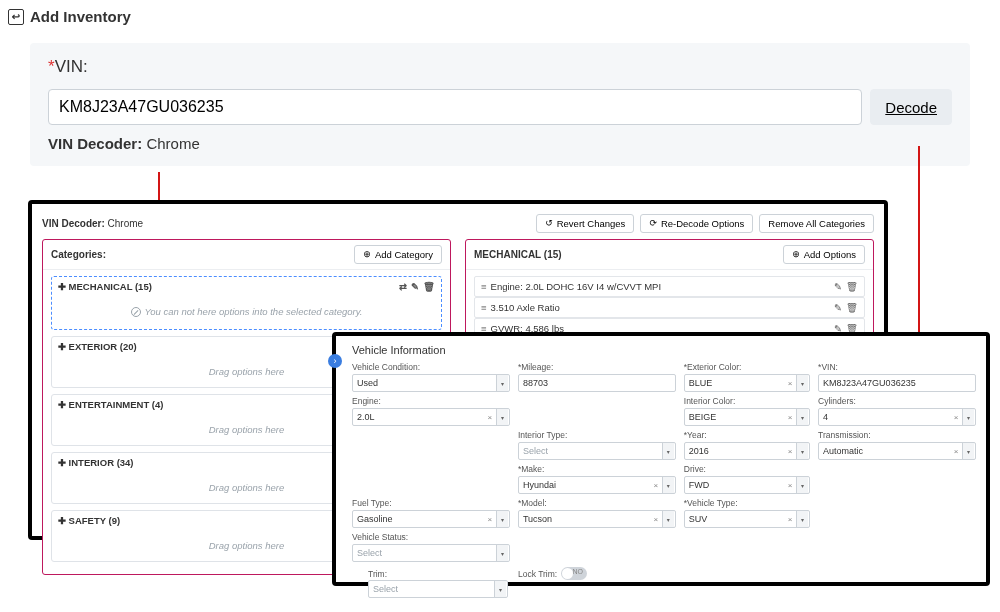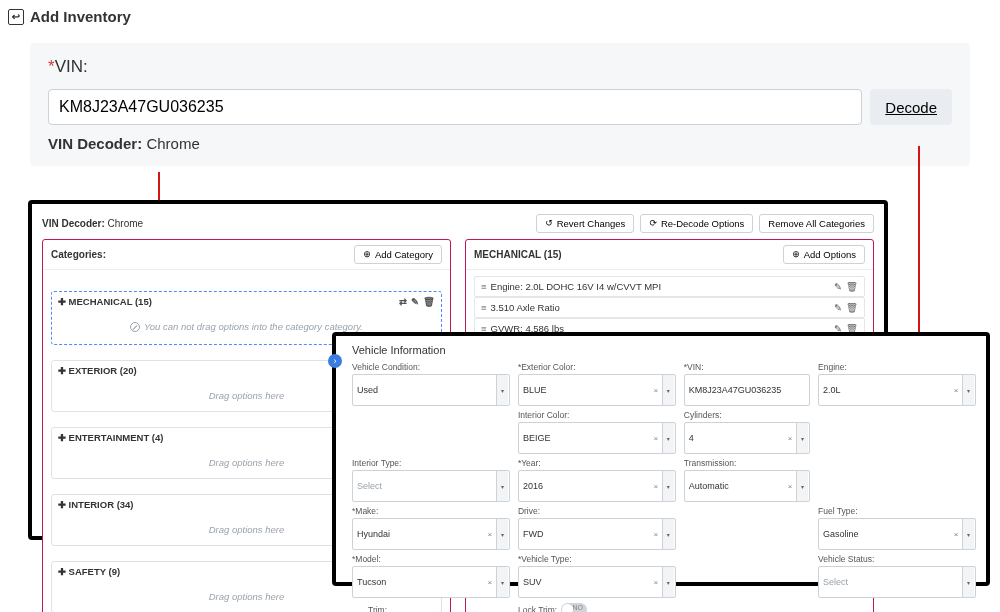--- a/index.html
+++ b/index.html
@@ -23,21 +23,21 @@
   .f1-head .lbl b { font-weight: 700; }
   .f1-btns { display: flex; gap: 6px; }
   .btn { border: 1px solid #ccd2d8; background: #fff; border-radius: 3px; padding: 3px 8px; font-size: 9.5px; cursor: pointer; display: inline-flex; align-items: center; gap: 4px; }
   .icon { font-size: 9px; line-height: 1; }
 
   .two-col { display: flex; gap: 14px; }
   .col { flex: 1; border: 1px solid #be185d; border-radius: 3px; background: #fff; }
   .col-head { display: flex; align-items: center; justify-content: space-between; padding: 5px 8px; font-size: 10px; font-weight: 700; border-bottom: 1px solid #eceef1; }
   .col-body { padding: 6px 8px; }
 
-  .cat-block { border: 1px solid #dfe3e8; border-radius: 3px; margin-bottom: 6px; margin-top: 15px; }
+  .cat-block { border: 1px solid #dfe3e8; border-radius: 3px; margin-bottom: 6px; }
   .cat-head { display: flex; align-items: center; justify-content: space-between; padding: 4px 6px; font-size: 9.5px; font-weight: 700; }
   .cat-head .tools { display: flex; gap: 4px; color: #555; }
   .cat-drop { padding: 10px 4px; text-align: center; font-size: 9.5px; font-style: italic; color: #9aa3ab; }
 
   .cat-sel { border: 1px dashed #4b8dff; background: #fff; }
   .cat-sel .cat-drop { color: #9aa3ab; }
   .cat-sel .nodrag { display: inline-flex; align-items: center; gap: 4px; }
   .ban { width: 10px; height: 10px; border: 1.4px solid #9aa3ab; border-radius: 50%; position: relative; display: inline-block; }
   .ban::after { content: ""; position: absolute; left: 1px; right: 1px; top: 50%; border-top: 1.4px solid #9aa3ab; transform: rotate(-45deg); }
 
@@ -50,21 +50,21 @@
   .arrow1::after { content: ""; position: absolute; left: -4px; bottom: -2px; border-left: 5px solid transparent; border-right: 5px solid transparent; border-top: 8px solid #d31515; }
   .arrow2 { position: absolute; left: 918px; top: 146px; width: 2px; height: 214px; background: #d31515; }
   .arrow2::after { content: ""; position: absolute; left: -4px; bottom: -2px; border-left: 5px solid transparent; border-right: 5px solid transparent; border-top: 8px solid #d31515; }
 
   
   .frame2 { position: absolute; left: 332px; top: 332px; width: 658px; height: 254px; border: 4px solid #000; border-radius: 4px; background: #fff; padding: 6px 10px 8px 16px; }
   .f2-circle { position: absolute; left: -8px; top: 18px; width: 14px; height: 14px; border-radius: 50%; background: #3a7de0; color: #fff; font-size: 9px; display: flex; align-items: center; justify-content: center; }
   .f2-title { font-size: 11px; font-weight: 400; padding: 2px 0 6px; }
   .grid { display: grid; grid-template-columns: 1fr 1fr 0.8fr 1fr; gap: 4px 8px; }
   .cell label { display: block; font-size: 8.5px; color: #555; margin-bottom: 2px; }
-  .in, .sel { width: 100%; height: 32px; border: 1px solid #ccd2d8; background: #fff; border-radius: 2px; font-size: 9px; padding: 0 14px 0 4px; position: relative; display: flex; align-items: center; justify-content: space-between; }
+  .in, .sel { width: 100%; height: 18px; border: 1px solid #ccd2d8; background: #fff; border-radius: 2px; font-size: 9px; padding: 0 14px 0 4px; position: relative; display: flex; align-items: center; justify-content: space-between; }
   .sel .caret, .in .caret { position: absolute; right: 1px; top: 0; bottom: 0; width: 12px; border-left: 1px solid #ccd2d8; display: flex; align-items: center; justify-content: center; font-size: 6px; color: #666; background: #f2f4f6; }
   .in .clr { position: absolute; right: 14px; top: 0; bottom: 0; width: 10px; display: flex; align-items: center; justify-content: center; font-size: 8px; color: #888; }
   .toggle { position: relative; width: 26px; height: 13px; background: #2f7df6; border-radius: 7px; }
   .toggle::after { content: ""; position: absolute; right: 1px; top: 1px; width: 11px; height: 11px; background: #fff; border-radius: 50%; }
   .lock-tog { position: relative; width: 26px; height: 13px; background: #cfd4da; border-radius: 7px; display: inline-block; vertical-align: middle; }
   .lock-tog::after { content: ""; position: absolute; left: 1px; top: 1px; width: 11px; height: 11px; background: #fff; border-radius: 50%; }
   .lock-lbl { font-size: 7px; color: #888; position: absolute; right: 2px; top: 1px; }
 
   .row-trim { display: flex; gap: 10px; margin-top: 4px; margin-left: 16px; }
   .trim-cell { width: 140px; }
@@ -127,21 +127,21 @@
           <div class="cat-head">
             <span><b>✚ </b><span>MECHANICAL (15)</span></span>
             <span class="tools">
               <span>⇄</span>
               <span>✎</span>
               <span>🗑</span>
             </span>
           </div>
           <div class="cat-drop"><span class="nodrag">
                 <span class="ban"></span>
-                <span>You can not drag options into the category category.</span>
+                <span>You can not here options into the selected category.</span>
               </span></div>
         </div>
 
         <div class="cat-block">
           <div class="cat-head">
               <span><b>✚ </b><span>EXTERIOR (20)</span></span>
             <span class="tools">
                 <span>⇄</span>
                 <span>✎</span>
                 <span>🗑</span>
@@ -215,20 +215,26 @@
   <div class="grid">
 
     <div class="cell">
         <label>Vehicle Condition:</label>
       <div class="sel">
           <span>Used</span>
           <span class="caret">▾</span>
         </div>
       </div>
     <div class="cell">
+        <label>*Mileage:</label>
+      <div class="in">
+          <span>88703</span>
+        </div>
+      </div>
+    <div class="cell">
         <label>*Exterior Color:</label>
       <div class="in">
           <span>BLUE</span>
           <span class="clr">×</span>
           <span class="caret">▾</span>
         </div>
       </div>
 
     <div class="cell">
         <label>*VIN:</label>

